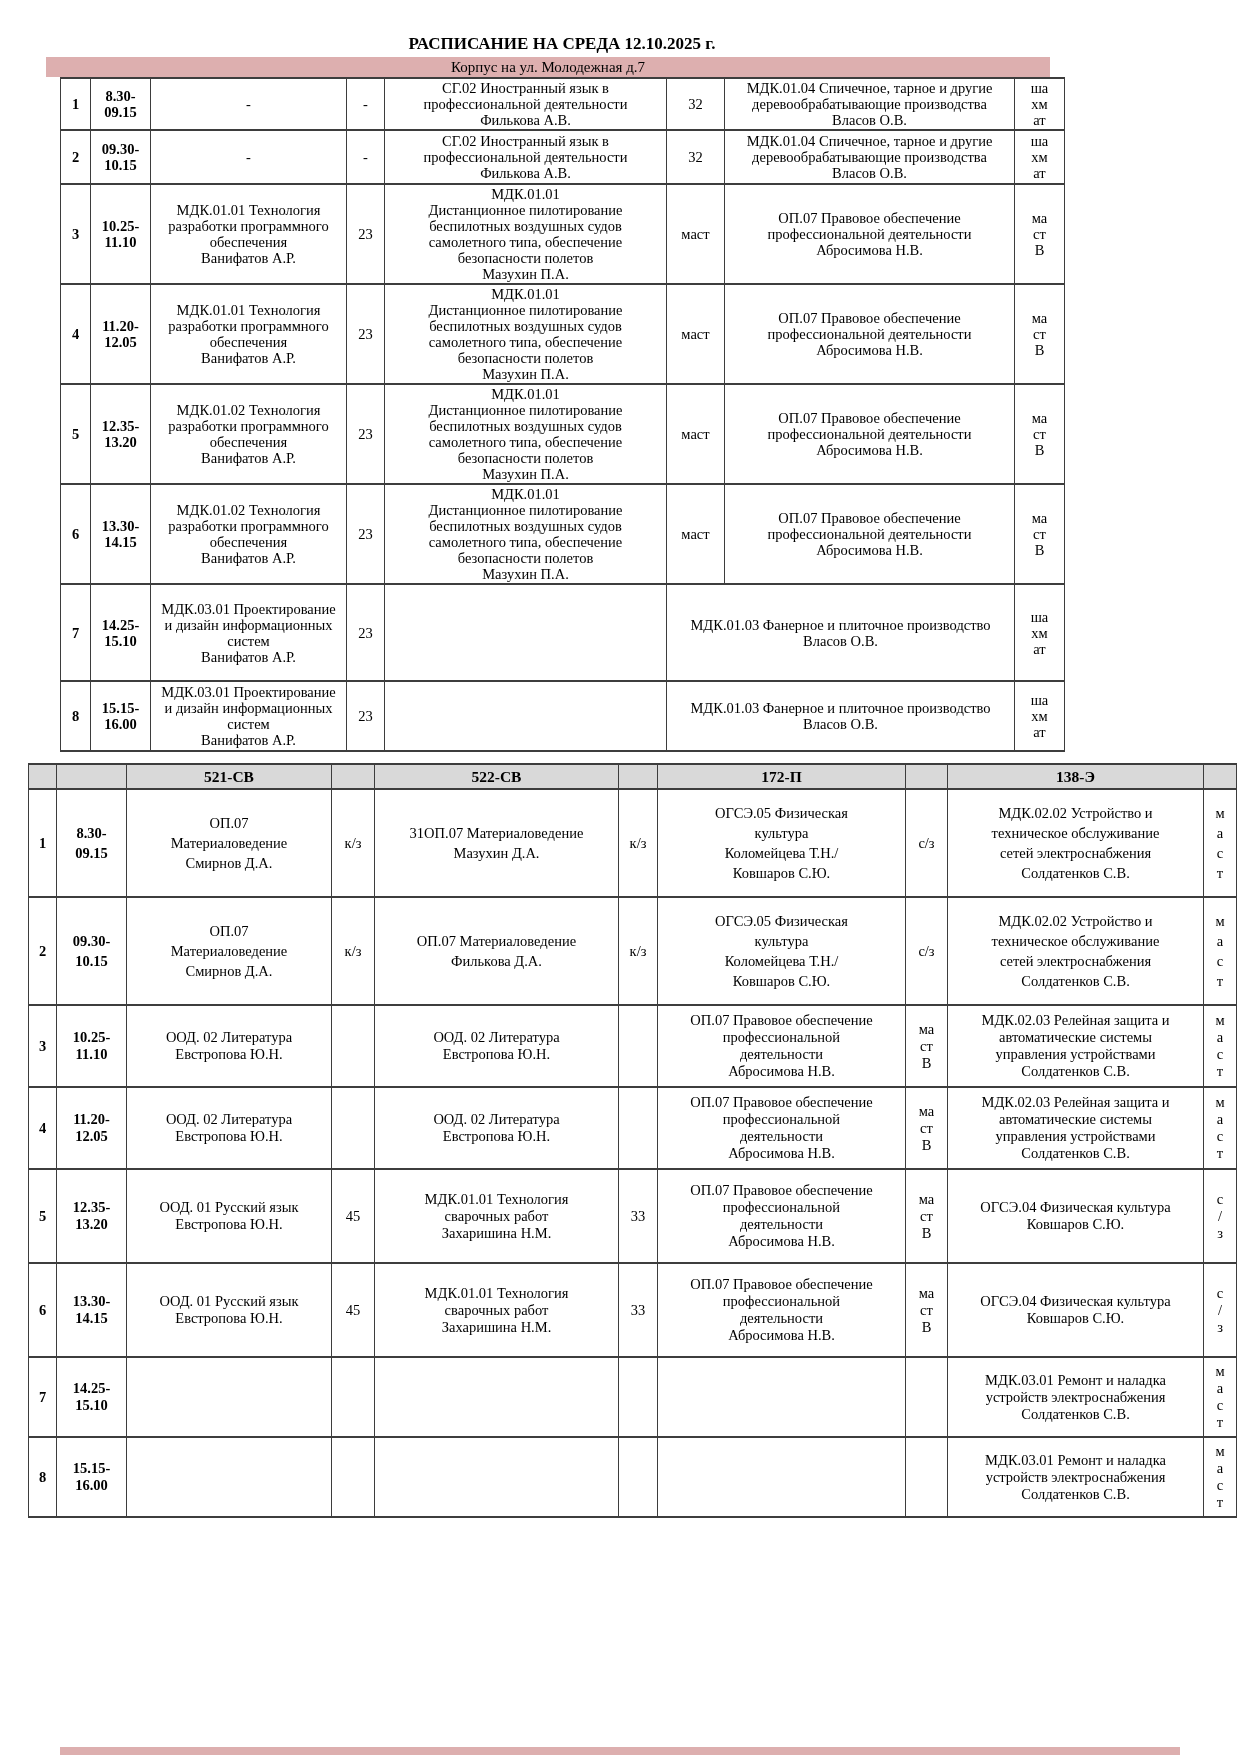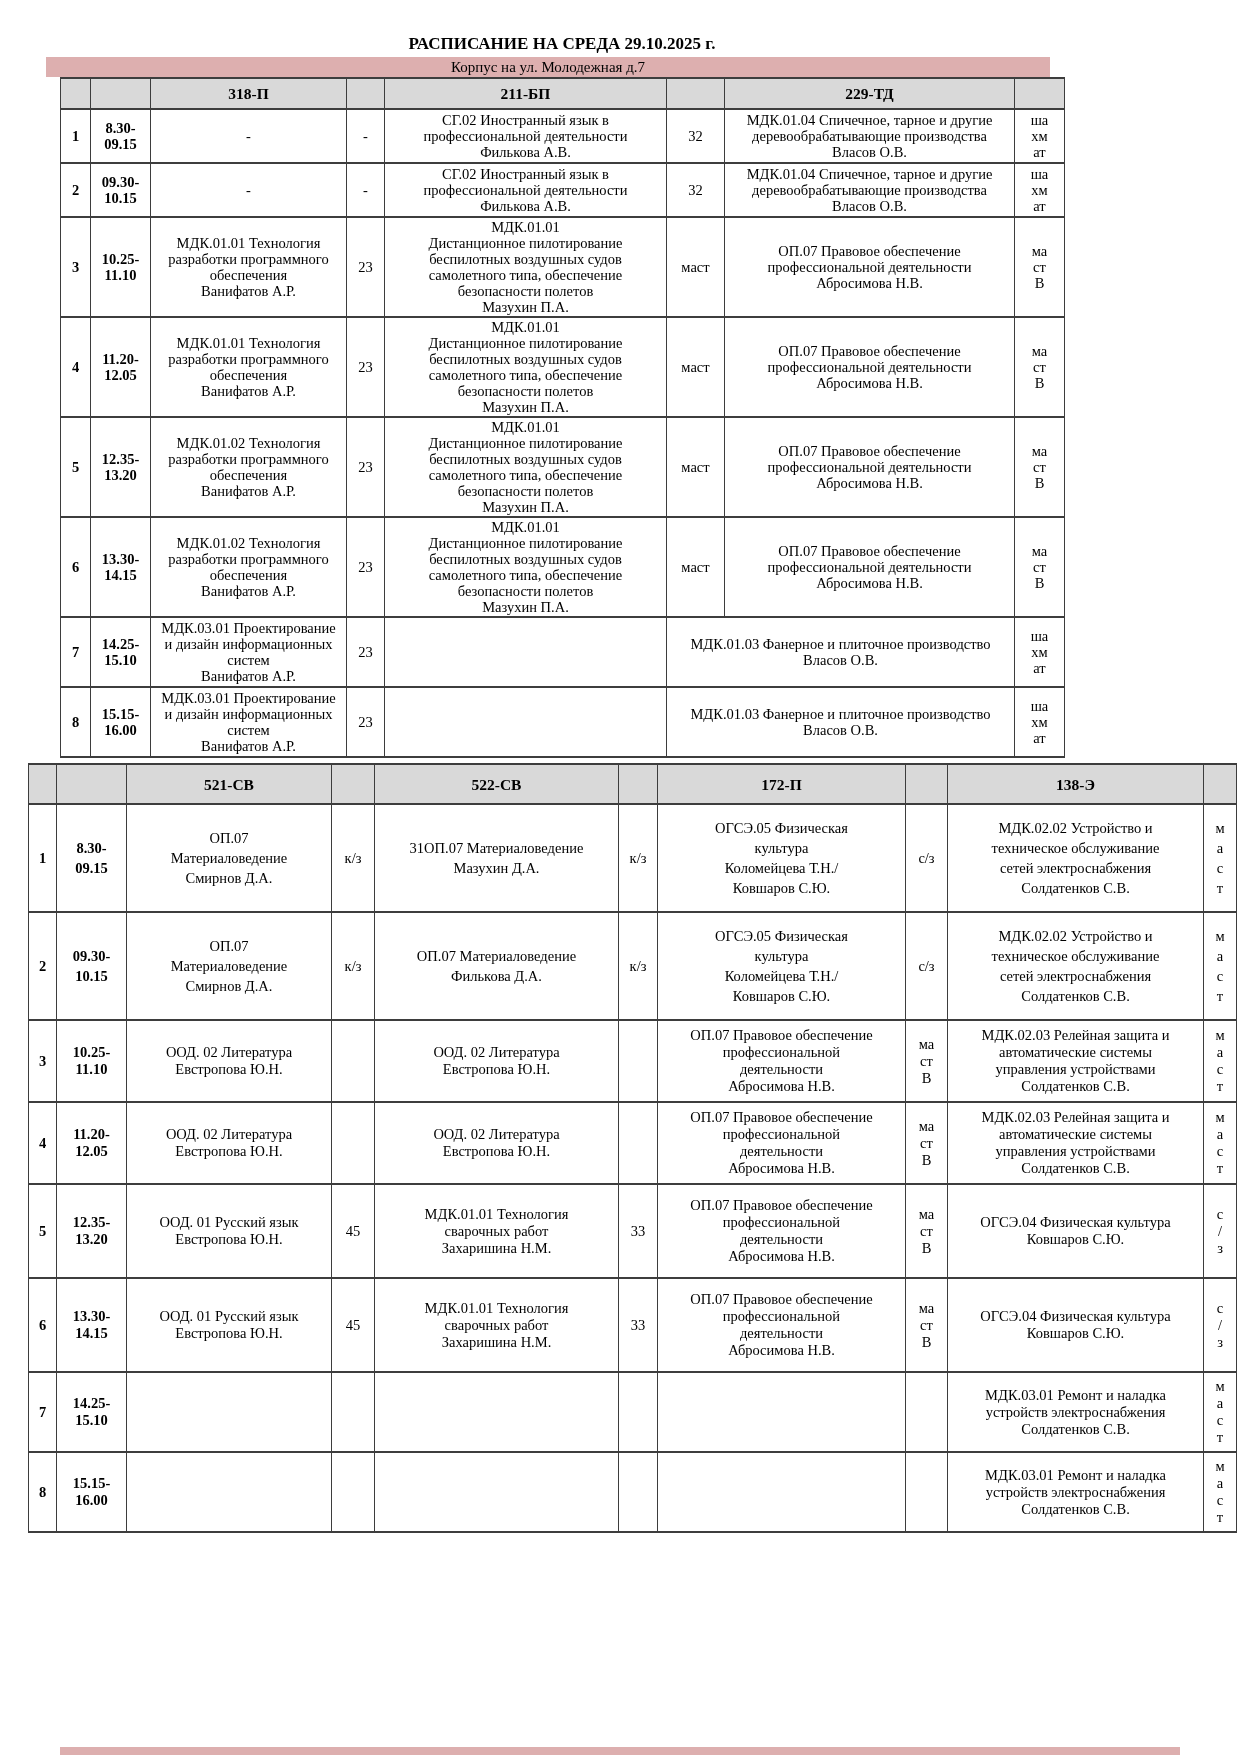--- a/index.html
+++ b/index.html
@@ -34,59 +34,49 @@
   .t2 td{line-height:17px;}
   .t2 tr:nth-child(2) td,.t2 tr:nth-child(3) td{line-height:20px;}
   .hdr{background:var(--header-bg,#d9d9d9);font-weight:bold;font-size:15.5px;}
   .num,.time{font-weight:bold;}
   
   .t1 tr:nth-child(1){height:31px;}
   .t1 tr:nth-child(2),.t1 tr:nth-child(3){height:54px;}
   .t1 tr:nth-child(n+4):nth-child(-n+7){height:97px;}
   .t1 tr:nth-child(8),.t1 tr:nth-child(9){height:70px;}
   
-  .t2 tr:nth-child(1){height:40px;}
+  .t2 tr:nth-child(1){height:25px;}
   .t2 tr:nth-child(2),.t2 tr:nth-child(3){height:108px;}
   .t2 tr:nth-child(4),.t2 tr:nth-child(5){height:82px;}
   .t2 tr:nth-child(6),.t2 tr:nth-child(7){height:94px;}
   .t2 tr:nth-child(8),.t2 tr:nth-child(9){height:80px;}
   .bottom-band{
     position:absolute;top:1747px;left:60px;width:1120px;height:8px;
     background:var(--banner-bg,#ddafaf);
   }
 </style>
 </head>
 <body>
 
-<div class="page-title">РАСПИСАНИЕ НА СРЕДА 29.10.2025 г.</div>
+<div class="page-title">РАСПИСАНИЕ НА СРЕДА 12.10.2025 г.</div>
 
 <div class="banner">Корпус на ул. Молодежная д.7</div>
 
 <table class="t1">
   <colgroup>
     <col style="width:30px">
       <col style="width:60px">
       <col style="width:196px">
       <col style="width:38px">
     <col style="width:282px">
       <col style="width:58px">
       <col style="width:290px">
       <col style="width:50px">
   </colgroup>
   <tbody>
-      <tr>
-        <td class="hdr"></td>
-        <td class="hdr"></td>
-        <td class="hdr">318-П</td>
-        <td class="hdr"></td>
-        <td class="hdr">211-БП</td>
-        <td class="hdr"></td>
-        <td class="hdr">229-ТД</td>
-        <td class="hdr"></td>
-      </tr>
       <tr>
         <td class="num">1</td>
         <td class="time">8.30-
 09.15</td>
         <td class="sub">-</td>
         <td class="room">-</td>
         <td class="sub">СГ.02 Иностранный язык в
 профессиональной деятельности
 Филькова А.В.</td>
         <td class="room">32</td>

